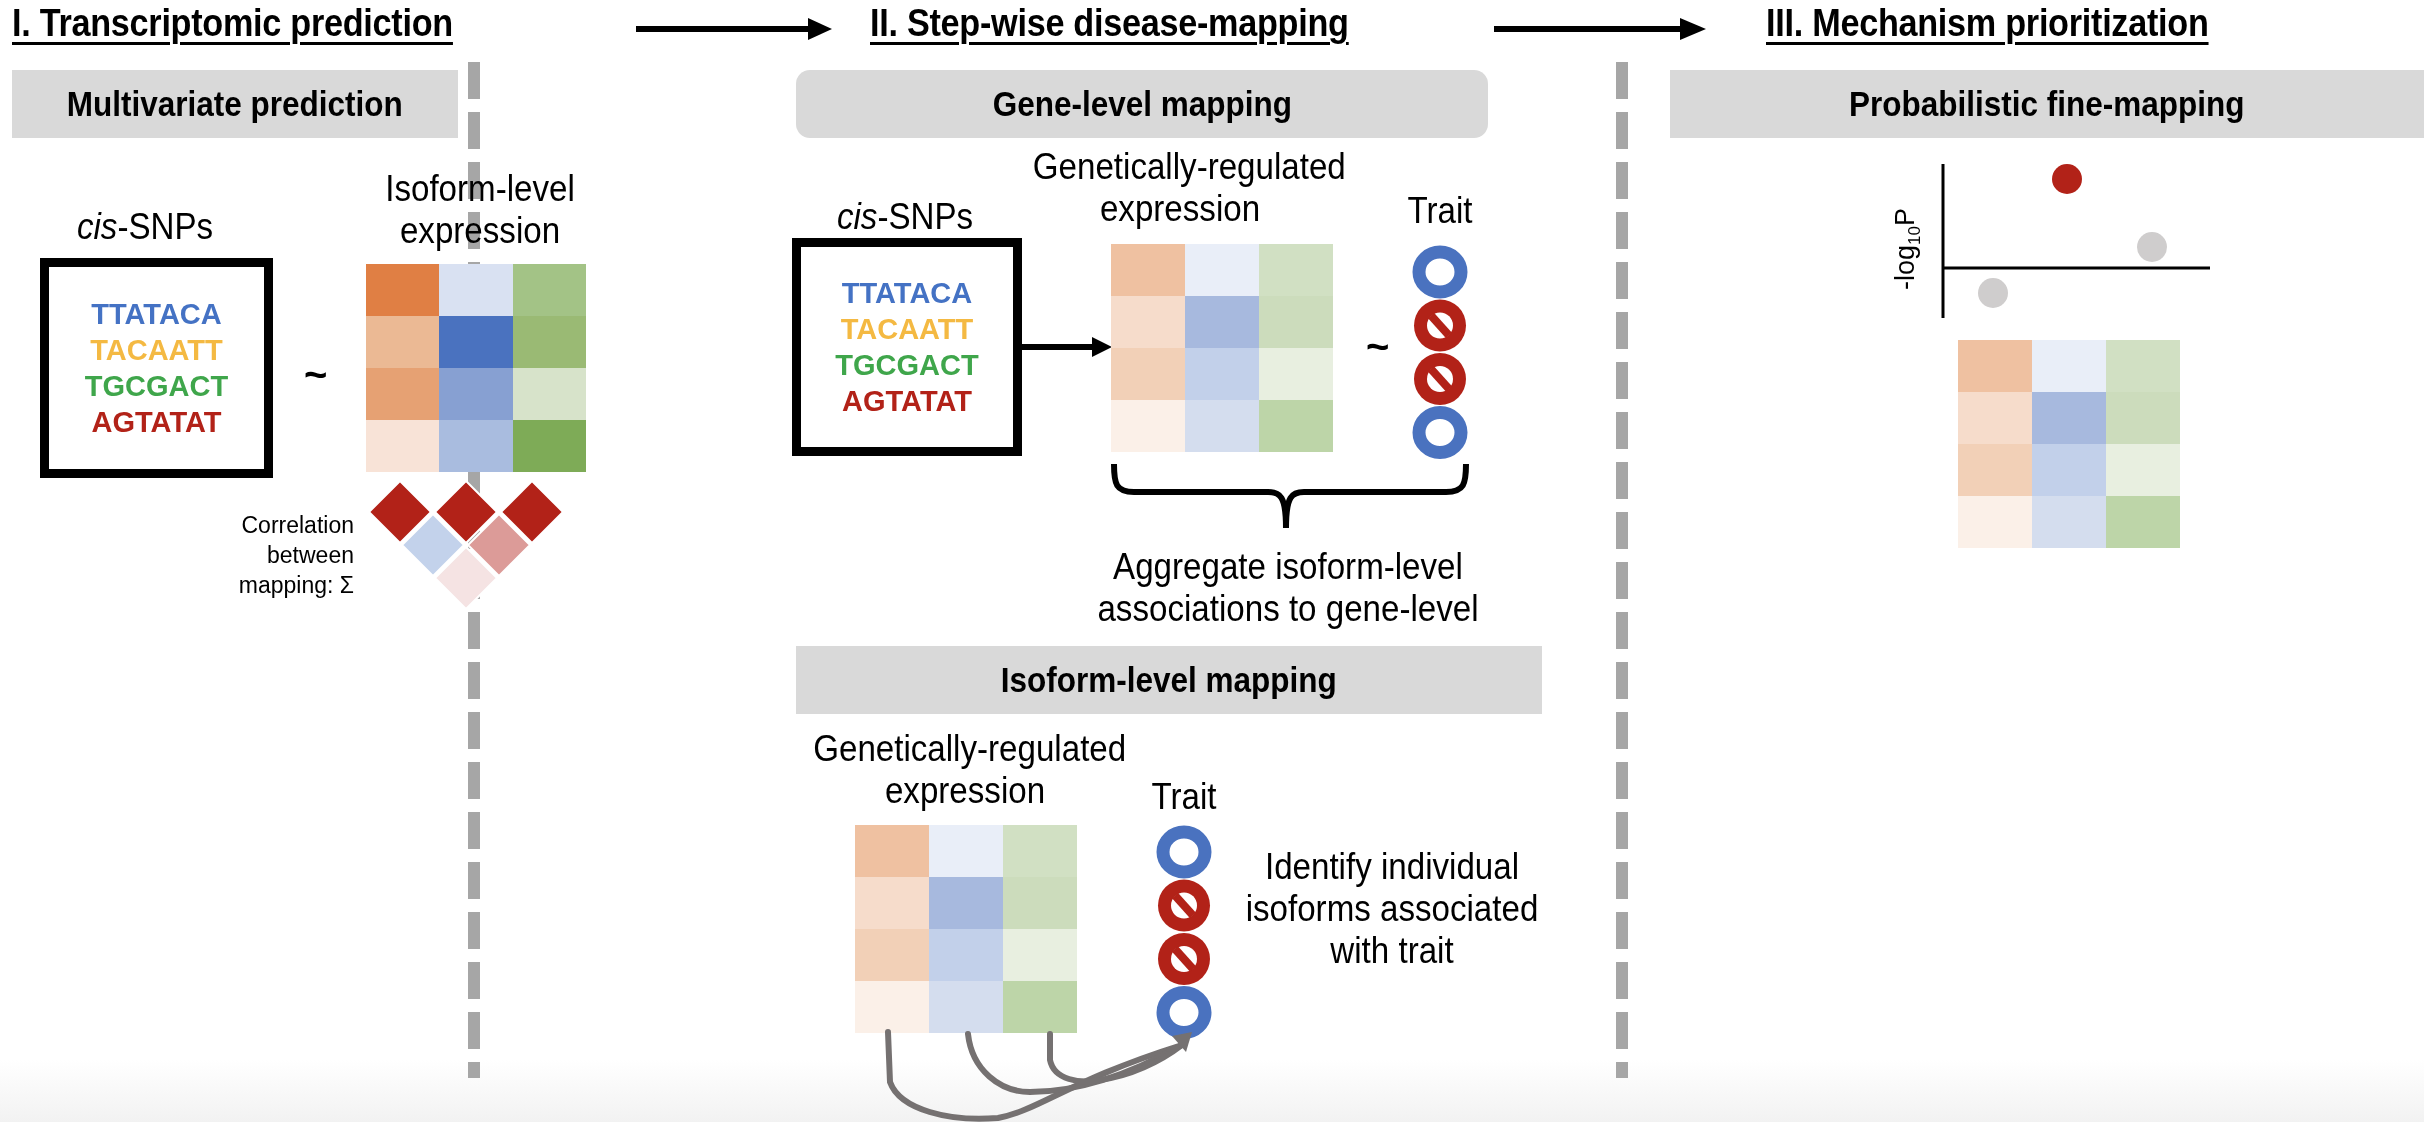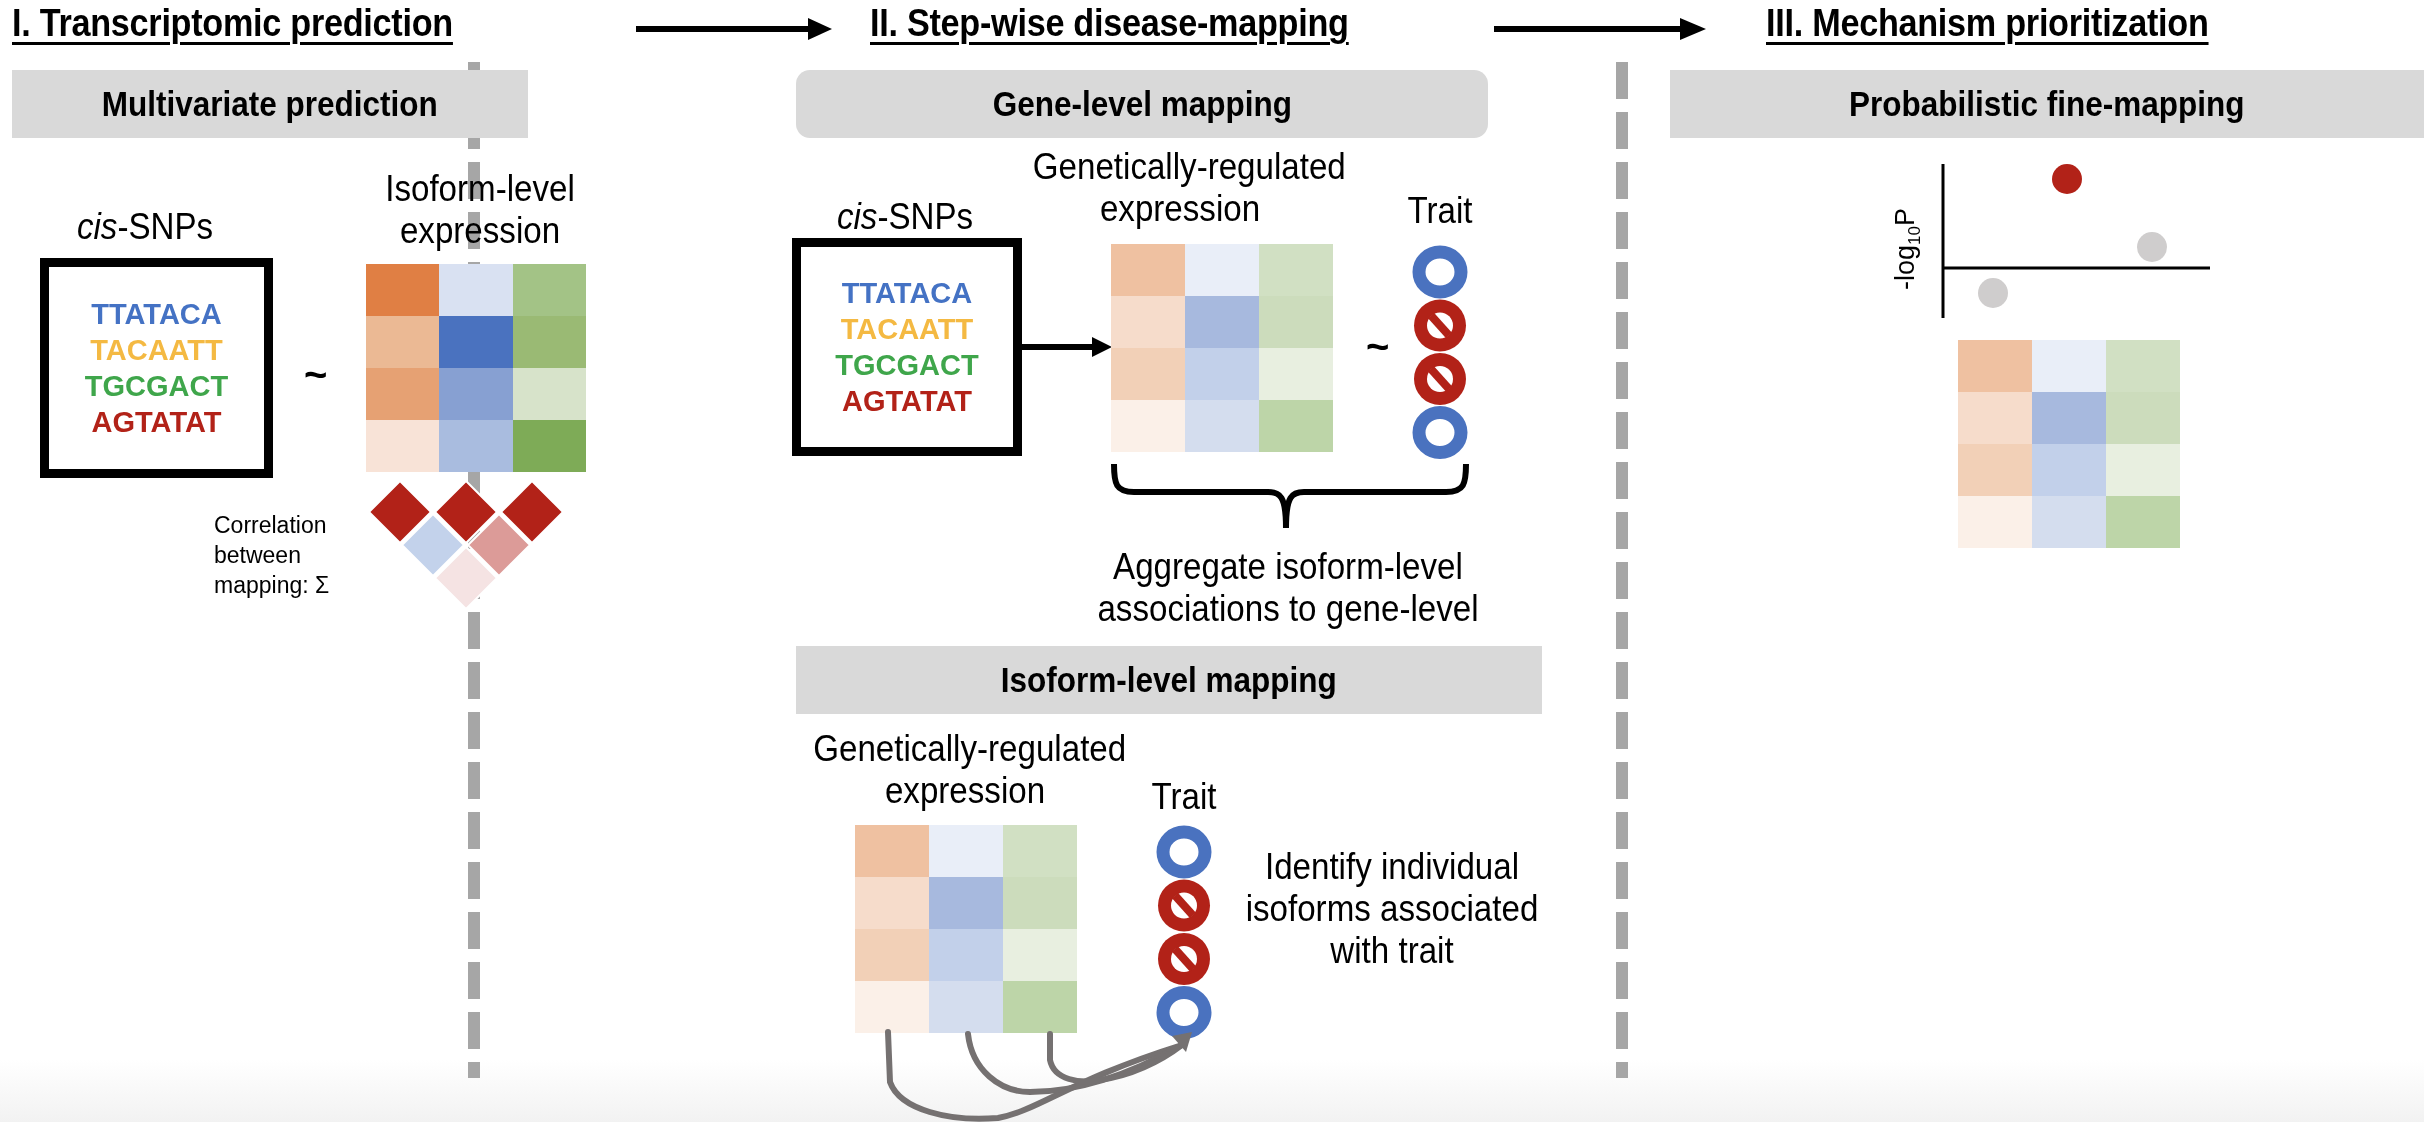--- a/index.html
+++ b/index.html
@@ -29,42 +29,42 @@
     font-weight:bold; font-size:29px; line-height:36px;
   }
   .heatmap { position:absolute; display:grid; }
   .heatmap .cell { width:100%; height:100%; }
   .tilde { position:absolute; font-size:40px; font-weight:bold; }
   .dash-line {
     position:absolute; width:12px;
     background: repeating-linear-gradient(to bottom, #a6a6a6 0px, #a6a6a6 37px, transparent 37px, transparent 50px);
   }
   svg { position:absolute; overflow:visible; }
-  .small-label { position:absolute; font-size:23px; line-height:30px; text-align:left; white-space:nowrap; }
+  .small-label { position:absolute; font-size:23px; line-height:30px; text-align:right; white-space:nowrap; }
 </style>
 </head>
 <body>
 
 <div class="panel-title" style="left:12px;">I. Transcriptomic prediction</div>
 <div class="panel-title" style="left:870px;">II. Step-wise disease-mapping</div>
 <div class="panel-title" style="left:1766px;">III. Mechanism prioritization</div>
 
 <svg style="left:636px; top:14px;" width="200" height="30">
   <line x1="0" y1="15" x2="176" y2="15" stroke="#000" stroke-width="6"></line>
   <polygon points="172,4 196,15 172,26" fill="#000"></polygon>
 </svg>
 <svg style="left:1494px; top:14px;" width="220" height="30">
   <line x1="0" y1="15" x2="190" y2="15" stroke="#000" stroke-width="6"></line>
   <polygon points="186,4 212,15 186,26" fill="#000"></polygon>
 </svg>
 
 <div class="dash-line" style="left:468px; top:62px; height:1016px;"></div>
 <div class="dash-line" style="left:1616px; top:62px; height:1016px;"></div>
 
-<div class="gray-box" style="left:12px; top:70px; width:516px; height:68px;">
+<div class="gray-box" style="left:12px; top:70px; width:446px; height:68px;">
   <span>Multivariate prediction</span>
 </div>
 
 <div class="label" style="left:60px; top:206px; width:170px;">
   <i>cis</i><span>-SNPs</span>
 </div>
 <div class="label" style="left:350px; top:168px; width:260px;">
   <div>Isoform-level</div>
   <div>expression</div>
 </div>

